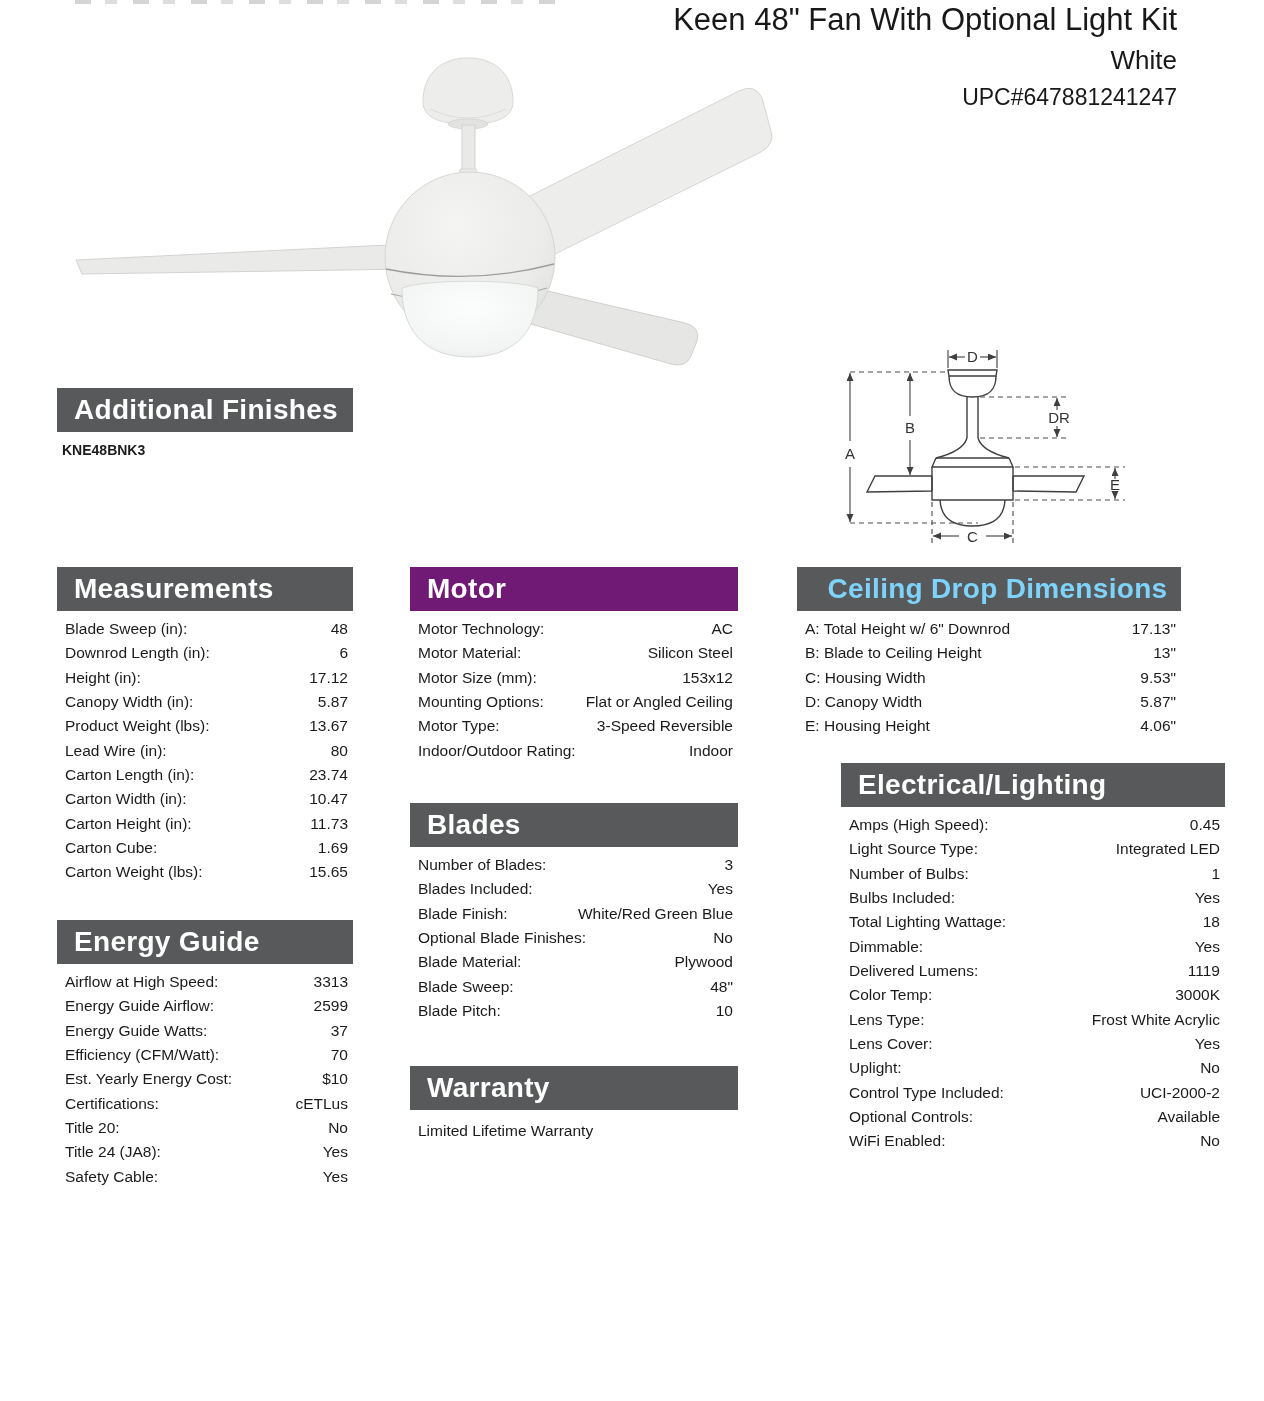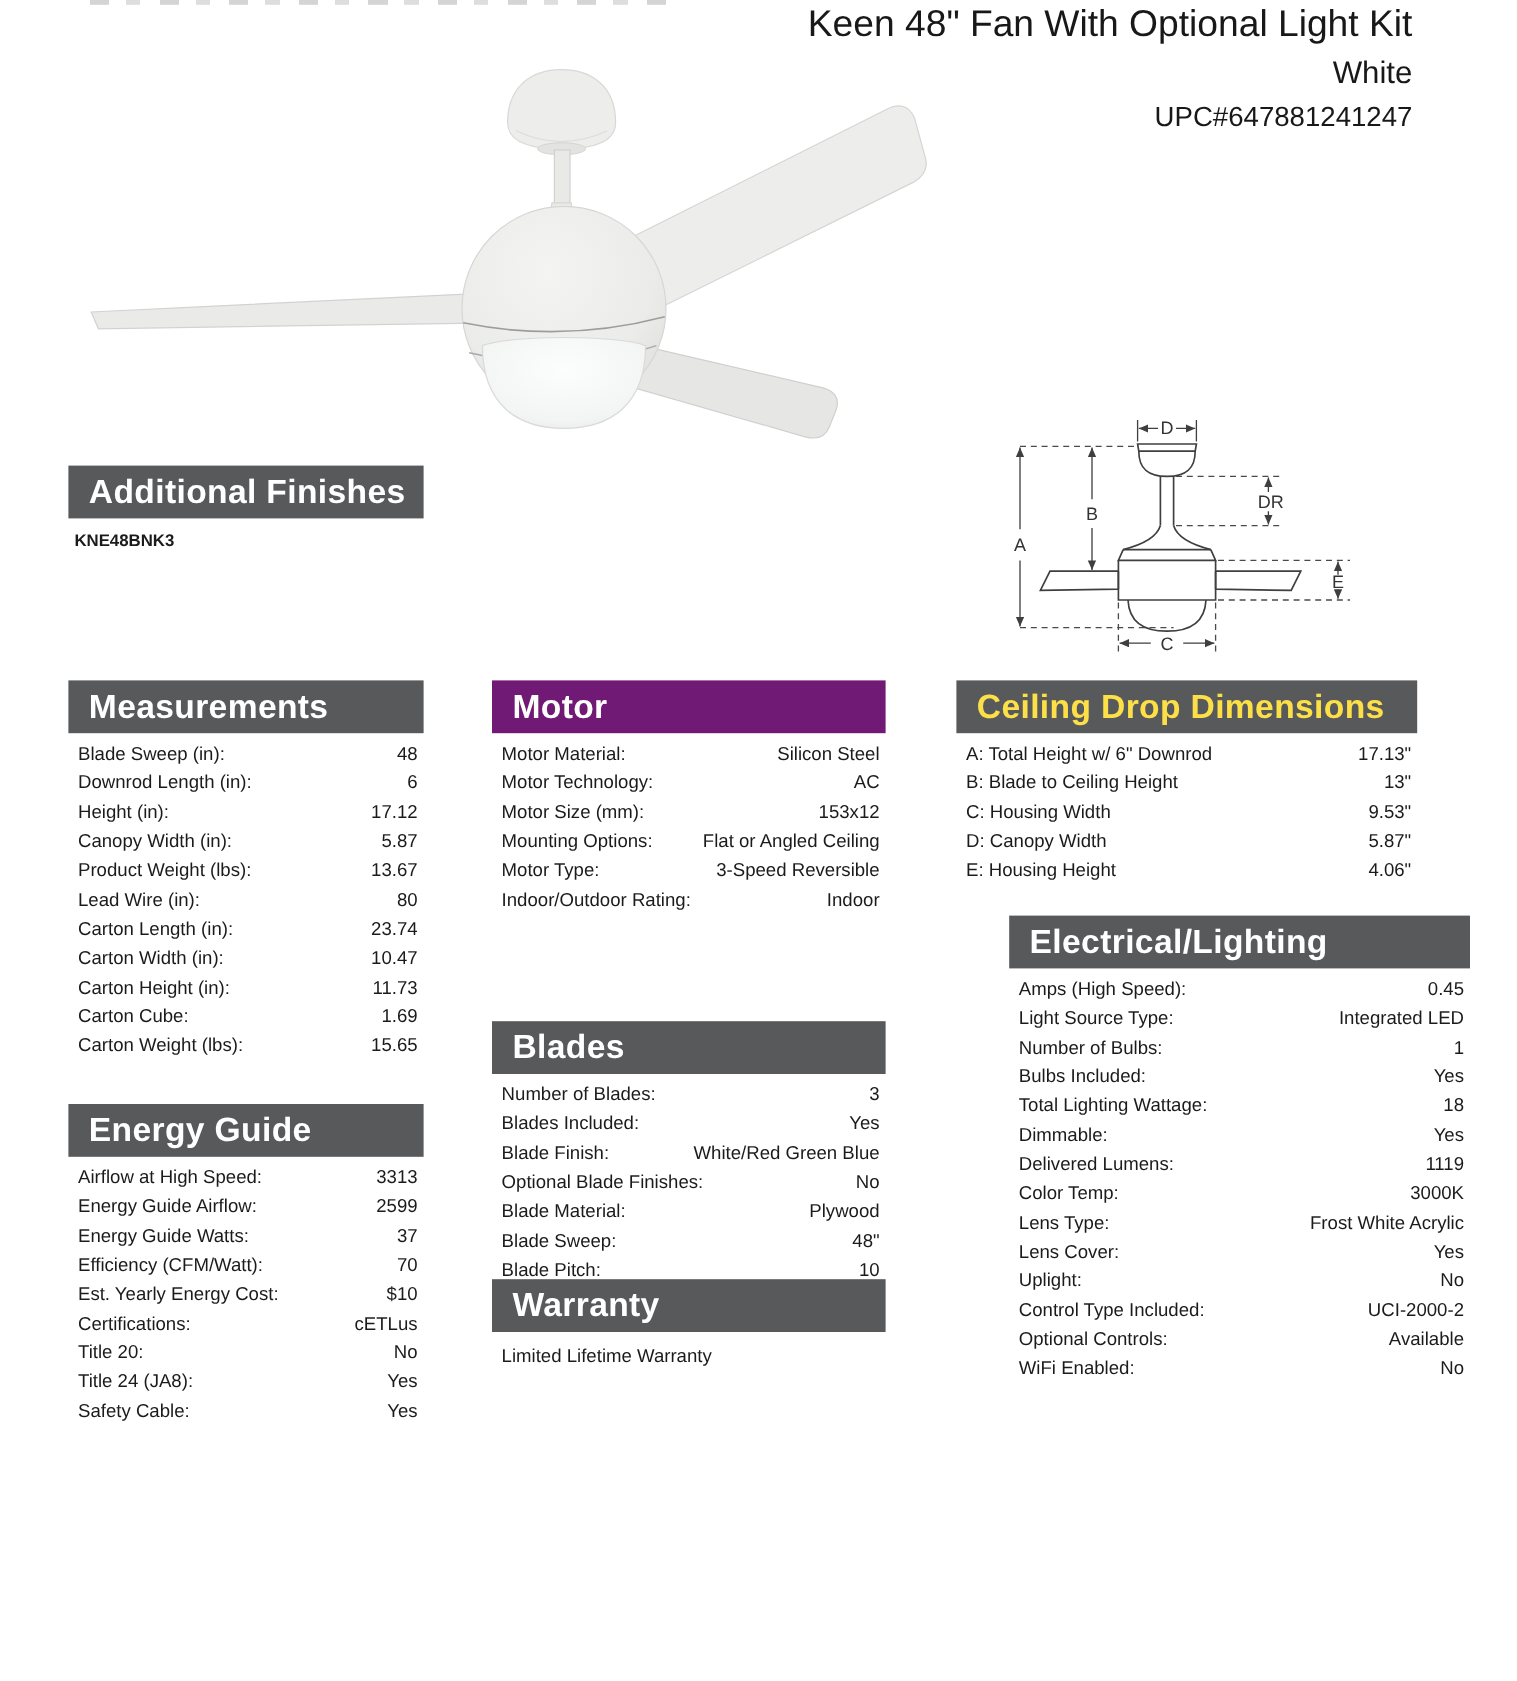--- a/index.html
+++ b/index.html
@@ -34,21 +34,21 @@
     font-size:15.5px;line-height:24.35px;padding:0 5px 0 8px;white-space:nowrap;
   }
   .spec-label{text-align:left;}
   .spec-value{text-align:right;}
   .sku{font-size:14px;font-weight:bold;margin-top:10px;padding-left:5px;}
   .warranty-text{font-size:15.5px;line-height:24px;margin-top:9px;padding-left:8px;}
   #sec-finishes{left:57px;top:388px;width:296px;}
   #sec-measurements{left:57px;top:567px;width:296px;}
   #sec-energy{left:57px;top:920px;width:296px;}
   #sec-motor{left:410px;top:567px;width:328px;}
-  #sec-blades{left:410px;top:803px;width:328px;margin-top:48px;}
+  #sec-blades{left:410px;top:803px;width:328px;}
   #sec-warranty{left:410px;top:1066px;width:328px;}
   #sec-ceiling{left:797px;top:567px;width:384px;}
   #sec-electrical{left:797px;top:763px;width:384px;margin-left:44px;}
 </style>
 </head>
 <body>
 
 <div class="page">
 
   <div class="top-artifact"></div>
@@ -248,26 +248,26 @@
           <span class="spec-label">Safety Cable:</span>
           <span class="spec-value">Yes</span>
         </div>
       </div>
   </div>
 
   <div class="spec" id="sec-motor">
     <div class="spec-header" style="background: #701a75; color: rgb(255, 255, 255);">Motor</div>
     <div class="spec-rows">
         <div class="spec-row">
+          <span class="spec-label">Motor Technology:</span>
+          <span class="spec-value">AC</span>
+        </div>
+        <div class="spec-row">
           <span class="spec-label">Motor Material:</span>
           <span class="spec-value">Silicon Steel</span>
-        </div>
-        <div class="spec-row">
-          <span class="spec-label">Motor Technology:</span>
-          <span class="spec-value">AC</span>
         </div>
         <div class="spec-row">
           <span class="spec-label">Motor Size (mm):</span>
           <span class="spec-value">153x12</span>
         </div>
         <div class="spec-row">
           <span class="spec-label">Mounting Options:</span>
           <span class="spec-value">Flat or Angled Ceiling</span>
         </div>
         <div class="spec-row">
@@ -314,21 +314,21 @@
         </div>
       </div>
   </div>
 
   <div class="spec" id="sec-warranty">
     <div class="spec-header" style="background: rgb(88, 89, 91); color: rgb(255, 255, 255);">Warranty</div>
     <div class="warranty-text">Limited Lifetime Warranty</div>
   </div>
 
   <div class="spec" id="sec-ceiling">
-    <div class="spec-header" style="background: rgb(88, 89, 91); color: #fde047;">Ceiling Drop Dimensions</div>
+    <div class="spec-header" style="background: rgb(88, 89, 91); color: #7dd3fc; text-align: center;">Ceiling Drop Dimensions</div>
     <div class="spec-rows">
         <div class="spec-row">
           <span class="spec-label">A: Total Height w/ 6" Downrod</span>
           <span class="spec-value">17.13"</span>
         </div>
         <div class="spec-row">
           <span class="spec-label">B: Blade to Ceiling Height</span>
           <span class="spec-value">13"</span>
         </div>
         <div class="spec-row">

